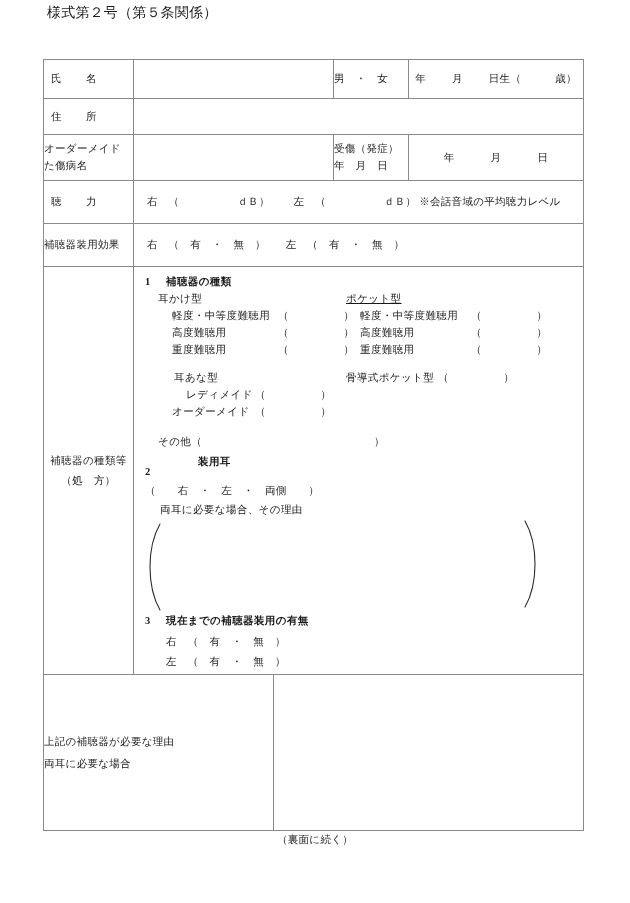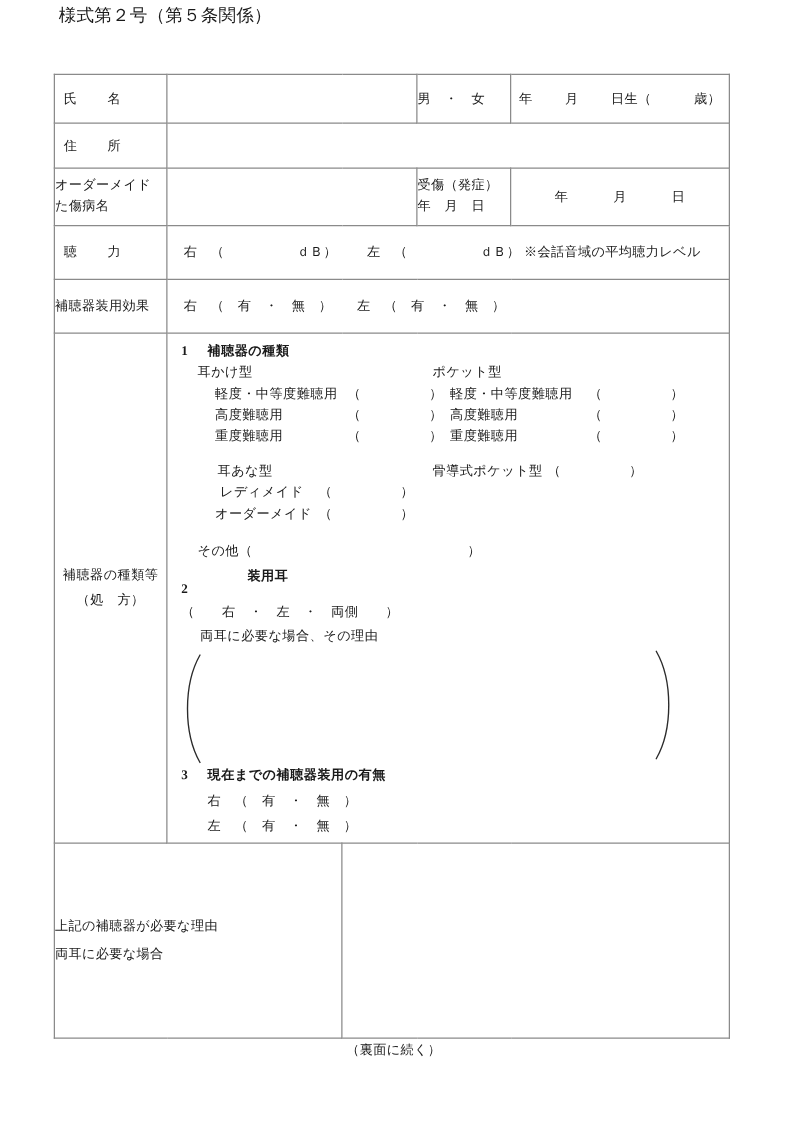--- a/index.html
+++ b/index.html
@@ -253,30 +253,30 @@
           <span class="sec-head" style="left:32px; top:10px;">補聴器の種類</span>
 
           <span class="txt" style="left:24px; top:27px;font-family:Liberation Serif, serif;">耳かけ型</span>
           <span class="txt" style="left:38px; top:44px;">軽度・中等度難聴用</span>
           <span class="txt paren-pair" style="left:144px; top:44px;">（　　　　　）</span>
           <span class="txt" style="left:38px; top:61px;">高度難聴用</span>
           <span class="txt paren-pair" style="left:144px; top:61px;">（　　　　　）</span>
           <span class="txt" style="left:38px; top:78px;">重度難聴用</span>
           <span class="txt paren-pair" style="left:144px; top:78px;">（　　　　　）</span>
 
-          <span class="txt" style="left:212px; top:27px;">ポケット型</span>
+          <span class="txt" style="left:212px; top:27px;text-decoration:underline;">ポケット型</span>
           <span class="txt" style="left:226px; top:44px;">軽度・中等度難聴用</span>
           <span class="txt paren-pair" style="left:337px; top:44px;">（　　　　　）</span>
           <span class="txt" style="left:226px; top:61px;">高度難聴用</span>
           <span class="txt paren-pair" style="left:337px; top:61px;">（　　　　　）</span>
           <span class="txt" style="left:226px; top:78px;">重度難聴用</span>
           <span class="txt paren-pair" style="left:337px; top:78px;">（　　　　　）</span>
 
           <span class="txt" style="left:40px; top:106px;">耳あな型</span>
-          <span class="txt" style="left:42px; top:123px;">レディメイド</span>
+          <span class="txt" style="left:52px; top:123px;">レディメイド</span>
           <span class="txt paren-pair" style="left:121px; top:123px;">（　　　　　）</span>
           <span class="txt" style="left:38px; top:140px;">オーダーメイド</span>
           <span class="txt paren-pair" style="left:121px; top:140px;">（　　　　　）</span>
 
           <span class="txt" style="left:212px; top:106px;">骨導式ポケット型</span>
           <span class="txt paren-pair" style="left:304px; top:106px;">（　　　　　）</span>
 
           <span class="txt" style="left:24px; top:170px;">その他（</span>
           <span class="txt" style="left:240px; top:170px;">）</span>
 

